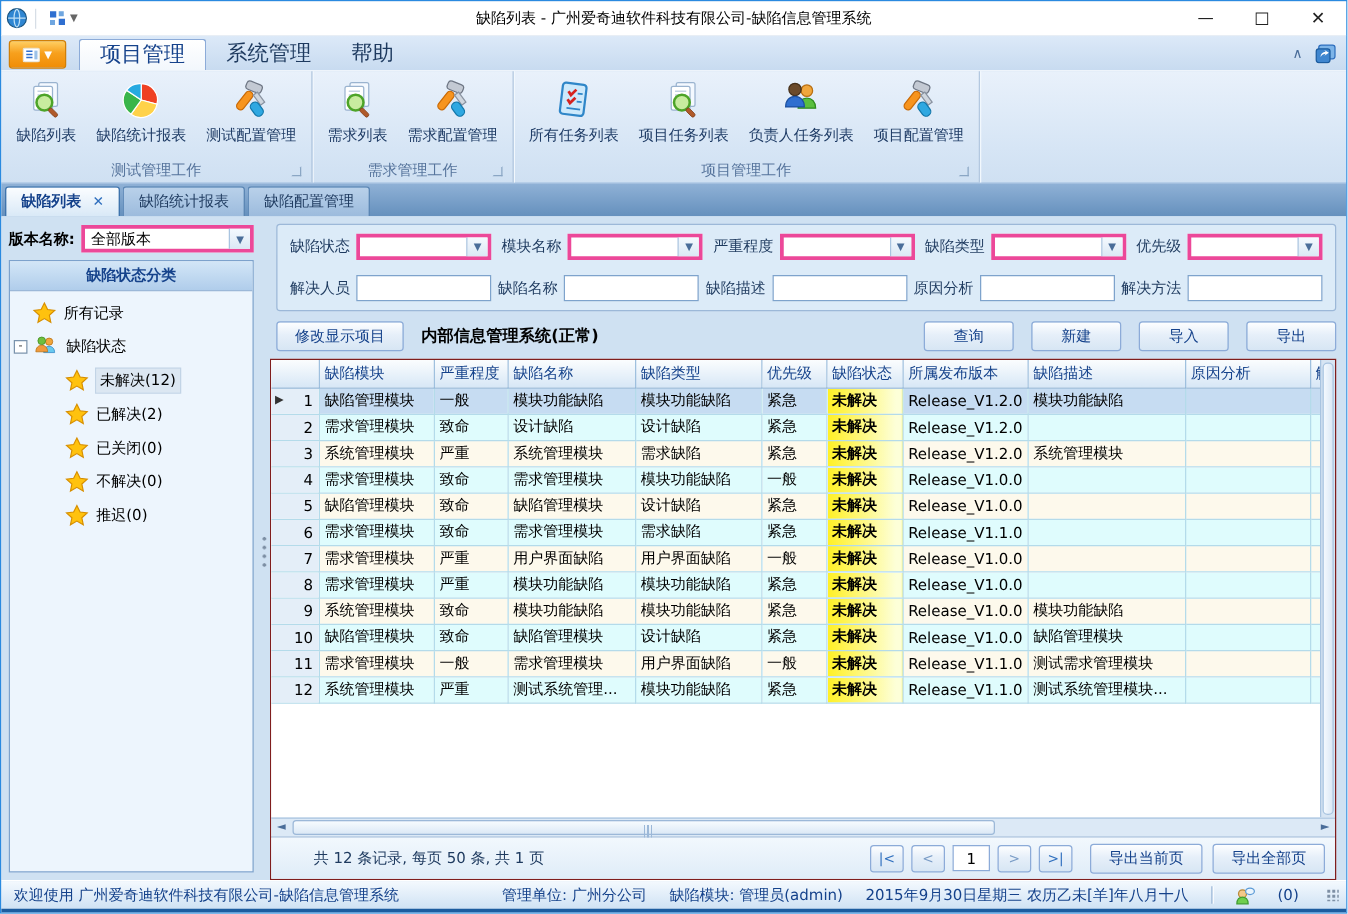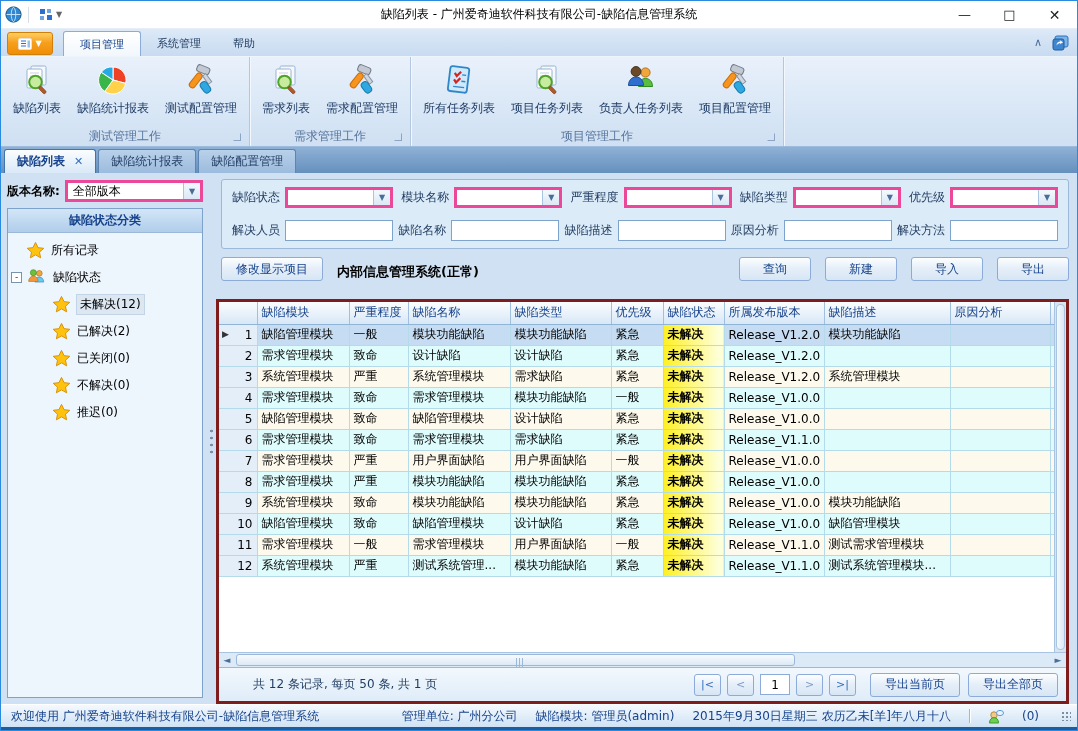--- a/index.html
+++ b/index.html
@@ -15,21 +15,21 @@
   .qat .caret{font-size:8px;color:#666}
   .win-title{position:absolute;left:0;right:0;text-align:center;font-size:12px;color:#000;pointer-events:none}
   .wincontrols{margin-left:auto;display:flex;height:28px;z-index:2}
   .wc{width:45px;height:28px;display:flex;align-items:center;justify-content:center;font-size:13px;color:#222}
   .wc.close{font-size:14px}
 
   
   .ribbontabs{position:absolute;left:0;top:28px;right:0;height:28px;background:linear-gradient(#dcE9f8,#c8dbf0);display:flex;align-items:flex-end;border-bottom:1px solid #eef4fb}
   .appbtn{width:46px;height:23px;margin:0 10px 1px 6px;border-radius:3px;background:linear-gradient(#ffcf63,#f7a01d 45%,#f08d06);border:1px solid #d07f08;display:flex;align-items:center;justify-content:center;gap:3px}
   .appbtn .caret{color:#fff;font-size:8px}
-  .rtab{padding:0 16px;height:25px;line-height:25px;font-size:11px;color:#1e3a5f}
+  .rtab{padding:0 16px;height:25px;line-height:25px;font-size:17px;color:#1e3a5f}
   .rtab.active{background:linear-gradient(#ffffff,#f2f7fc);border:1px solid #8cabd8;border-bottom:none;border-radius:3px 3px 0 0;color:#15428b}
   .ribbontabs .rightico{margin-left:auto;display:flex;align-items:center;gap:10px;padding-right:8px;height:100%}
   .chev{color:#4a6d99;font-size:11px;line-height:1}
 
   
   .ribbonbody{position:absolute;left:0;top:56px;right:0;height:90px;background:linear-gradient(#e9f1fb,#d6e5f5 70%,#cfe0f2);border-bottom:1px solid #9ebbdd;display:flex}
   .rgroup{display:flex;flex-direction:column;padding:3px 4px 0;border-right:1px solid #b3c8e0;box-shadow:1px 0 0 #f2f8fd;position:relative}
   .gbtns{display:flex;flex:1;align-items:flex-start;justify-content:center}
   .rbtn{display:flex;flex-direction:column;align-items:center;padding:4px 8px 2px;font-size:12px;color:#1f3c66;border-radius:3px;white-space:nowrap}
   .rbtn svg{margin-bottom:4px}
@@ -68,28 +68,28 @@
 
   
   .filterbox{margin:6px 8px 0 5px;height:70px;background:#dcebf8;border:1px solid #9cb8d8;border-radius:3px;padding:7px 10px;display:flex;flex-direction:column;justify-content:space-between}
   .frow{display:flex;align-items:center;justify-content:space-between}
   .ffield{display:flex;align-items:center}
   .ffield .flabel{margin-right:5px;color:#1e3a5f;font-size:12px;white-space:nowrap}
   .ffield .combo{width:108px;flex:none;height:21px}
   .ffield input[type=text]{width:108px;height:21px;border:1px solid #7ea3cc;background:#fff;font-size:12px;padding:0 4px;font-family:inherit}
 
   
-  .actionrow{display:flex;align-items:flex-end;margin:8px 8px 6px 5px}
+  .actionrow{display:flex;align-items:center;margin:8px 8px 6px 5px}
   .btn{height:24px;background:linear-gradient(#fdfeff,#e6eff9 45%,#d7e6f4);border:1px solid #8cabd8;border-radius:3px;color:#15428b;font-size:12px;font-family:inherit;display:inline-flex;align-items:center;justify-content:center;padding:0 14px;white-space:nowrap}
   .sysname{font-weight:bold;font-size:13px;color:#000;margin-left:14px}
   .actionrow .acts{margin-left:auto;display:flex;gap:14px}
   .actionrow .acts .btn{width:72px}
 
   
-  .tablepanel{flex:1;margin:12px 8px 0 0;border:3px solid #7f1d1d;background:#fff;display:flex;flex-direction:column;min-height:0}
+  .tablepanel{flex:1;margin:0 8px 0 0;border:1px solid #7f1d1d;background:#fff;display:flex;flex-direction:column;min-height:0}
   .gridarea{flex:1;position:relative;overflow:hidden;background:#fff}
   .gridviewport{position:absolute;left:0;top:0;right:12px;bottom:0;overflow:hidden}
   table.grid{border-collapse:collapse;table-layout:fixed;width:848px;font-size:12px}
   table.grid th{height:22px;background:linear-gradient(#fbfdfe,#e9f2fa 50%,#d7e7f6);border-right:1px solid #9fc0de;border-bottom:1px solid #8fb4d6;color:#15428b;font-weight:normal;text-align:left;padding:0 4px;white-space:nowrap;overflow:hidden}
   table.grid td{height:21px;border-right:1px solid #b4dbea;border-bottom:1px solid #b4dbea;padding:0 4px;white-space:nowrap;overflow:hidden;color:#000}
   td.rnum{background:#e4eef8;border-right:1px solid #9fc0de;border-bottom:1px solid #c3d7ea;text-align:right;padding-right:6px;color:#222;position:relative}
   td.rnum .mark{position:absolute;left:3px;top:4px;font-size:9px;color:#333}
   tr.cyan td:not(.rnum){background:#dffcfd}
   tr.cream td:not(.rnum){background:#fdf9ec}
   tr.sel td:not(.rnum){background:#c6dcf2}

